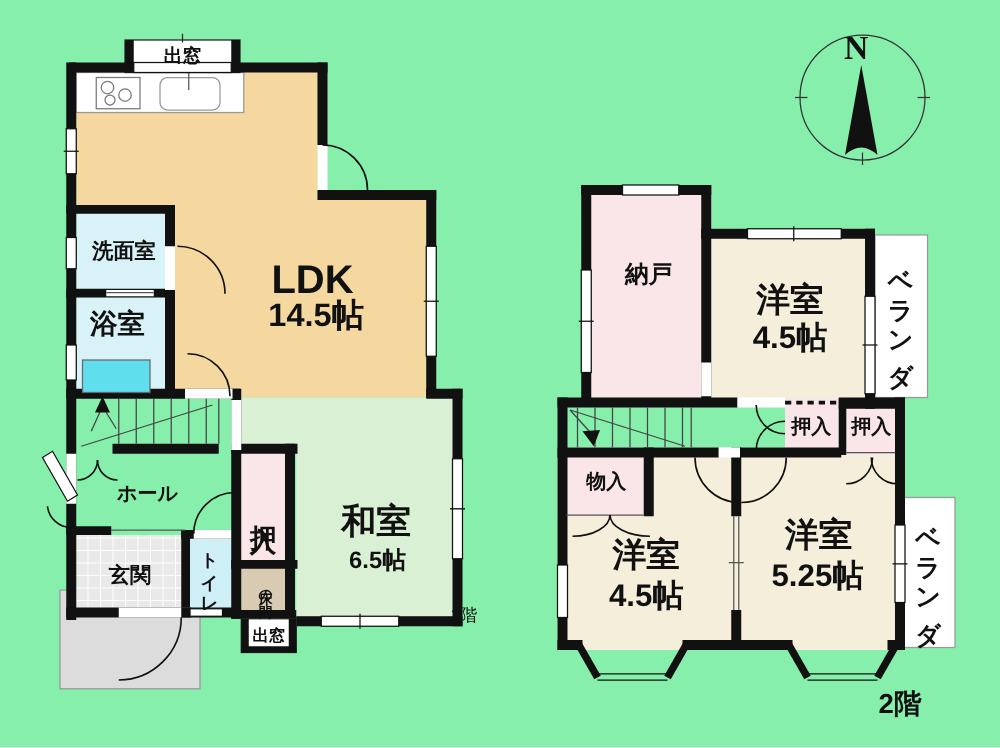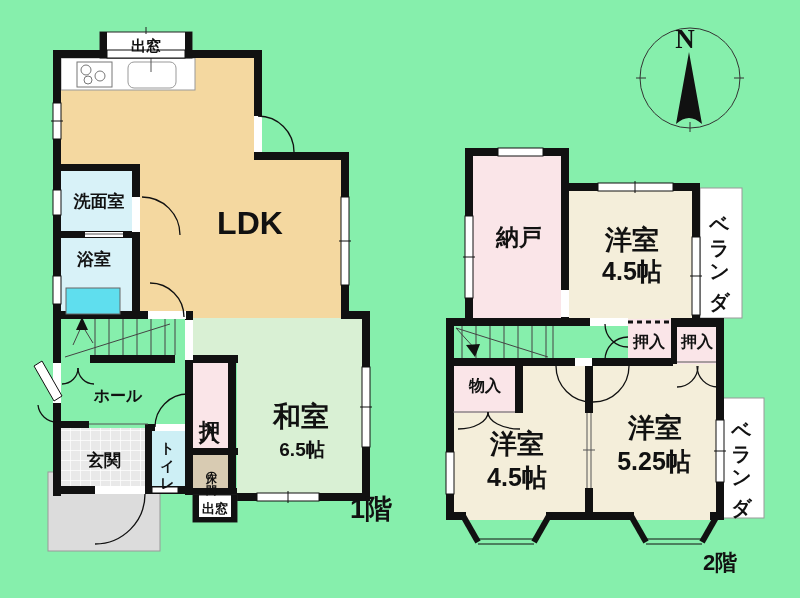--- a/index.html
+++ b/index.html
@@ -286,33 +286,34 @@
     <circle cx="690" cy="78" r="50" fill="none" stroke="#333"></circle>
     <line x1="636" y1="78" x2="646" y2="78" stroke="#333"></line>
     <line x1="734" y1="78" x2="744" y2="78" stroke="#333"></line>
     <line x1="690" y1="122" x2="690" y2="132" stroke="#333"></line>
     <path d="M689,52 L702,124 Q689,112 676,124 Z" fill="#111"></path>
   </g>
 </svg>
 
 <div class="lbl" style="left:146px;top:45px;font-size:15px">出窓</div>
 <div class="lbl" style="left:250px;top:223px;font-size:32px">LDK</div>
+<div class="lbl" style="left:253px;top:252px;font-size:26px">14.5帖</div>
 <div class="lbl" style="left:99px;top:201px;font-size:17px">洗面室</div>
-<div class="lbl" style="left:94px;top:259px;font-size:17px">浴室</div>
+<div class="lbl" style="left:94px;top:259px;font-size:22px">浴室</div>
 <div class="lbl" style="left:118px;top:396px;font-size:16px">ホール</div>
 <div class="lbl" style="left:104px;top:460px;font-size:17px">玄関</div>
 <div class="lbl vert" style="left:168px;top:459px;font-size:14px">トイレ</div>
 <div class="lbl vert" style="left:210px;top:405px;font-size:21px">押入</div>
 <div class="lbl vert" style="left:211px;top:470px;font-size:11px;letter-spacing:0">床の間</div>
 <div class="lbl" style="left:215px;top:508px;font-size:13px">出窓</div>
 <div class="lbl" style="left:301px;top:417px;font-size:28px">和室</div>
 <div class="lbl" style="left:302px;top:449px;font-size:19px">6.5帖</div>
-<div class="lbl" style="left:371px;top:509px;font-size:27px;font-weight:bold">1階</div>
-
-<div class="lbl" style="left:519px;top:237px;font-size:23px">納戸</div>
+<div class="lbl" style="left:371px;top:492px;font-size:14px;font-weight:normal">1階</div>
+
+<div class="lbl" style="left:519px;top:220px;font-size:19px">納戸</div>
 <div class="lbl" style="left:632px;top:240px;font-size:27px">洋室</div>
 <div class="lbl" style="left:632px;top:271px;font-size:25px">4.5帖</div>
 <div class="lbl vert" style="left:720px;top:251px;font-size:20px">ベランダ</div>
 <div class="lbl" style="left:649px;top:342px;font-size:16px">押入</div>
 <div class="lbl" style="left:697px;top:342px;font-size:16px">押入</div>
 <div class="lbl" style="left:485px;top:386px;font-size:16px">物入</div>
 <div class="lbl" style="left:517px;top:444px;font-size:27px">洋室</div>
 <div class="lbl" style="left:517px;top:477px;font-size:25px">4.5帖</div>
 <div class="lbl" style="left:655px;top:428px;font-size:27px">洋室</div>
 <div class="lbl" style="left:654px;top:461px;font-size:25px">5.25帖</div>

